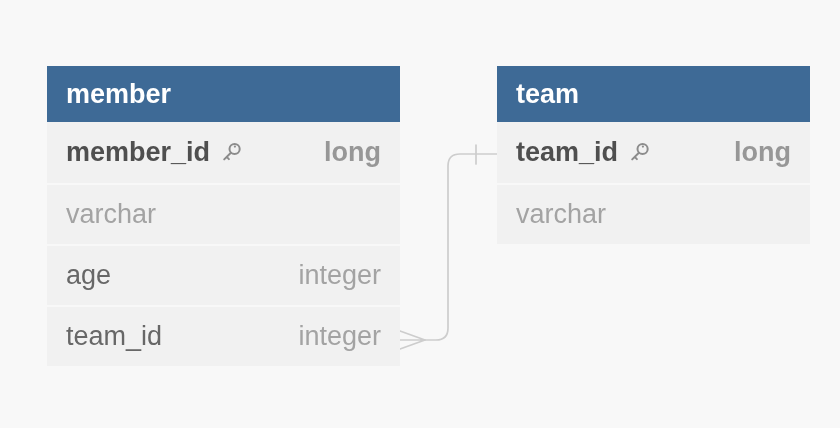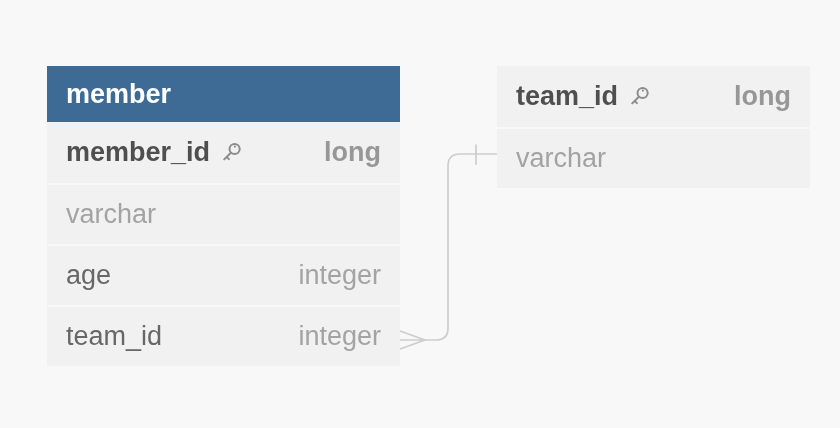--- a/index.html
+++ b/index.html
@@ -69,20 +69,23 @@
     </div>
     <div class="trow">
       <span class="cname">
           <span>team_id</span>
         </span>
       <span class="ctype">integer</span>
     </div>
   </div>
 
   <div class="table-card team">
+    <div class="thead">
+      <span>team</span>
+    </div>
     <div class="trow pk">
       <span class="cname">
         <span>team_id</span>
         <svg class="key-icon" width="24" height="24" viewBox="0 0 24 24">
           <circle class="k-stroke" cx="15.6" cy="8" r="5.1"></circle>
           <circle class="k-fill" cx="15.9" cy="5.6" r="1.1"></circle>
           <path class="k-stroke" d="M11.9,11.7 L5.2,18.4 M7.7,15.9 L9.9,18.1"></path>
         </svg>
       </span>
       <span class="ctype">long</span>

